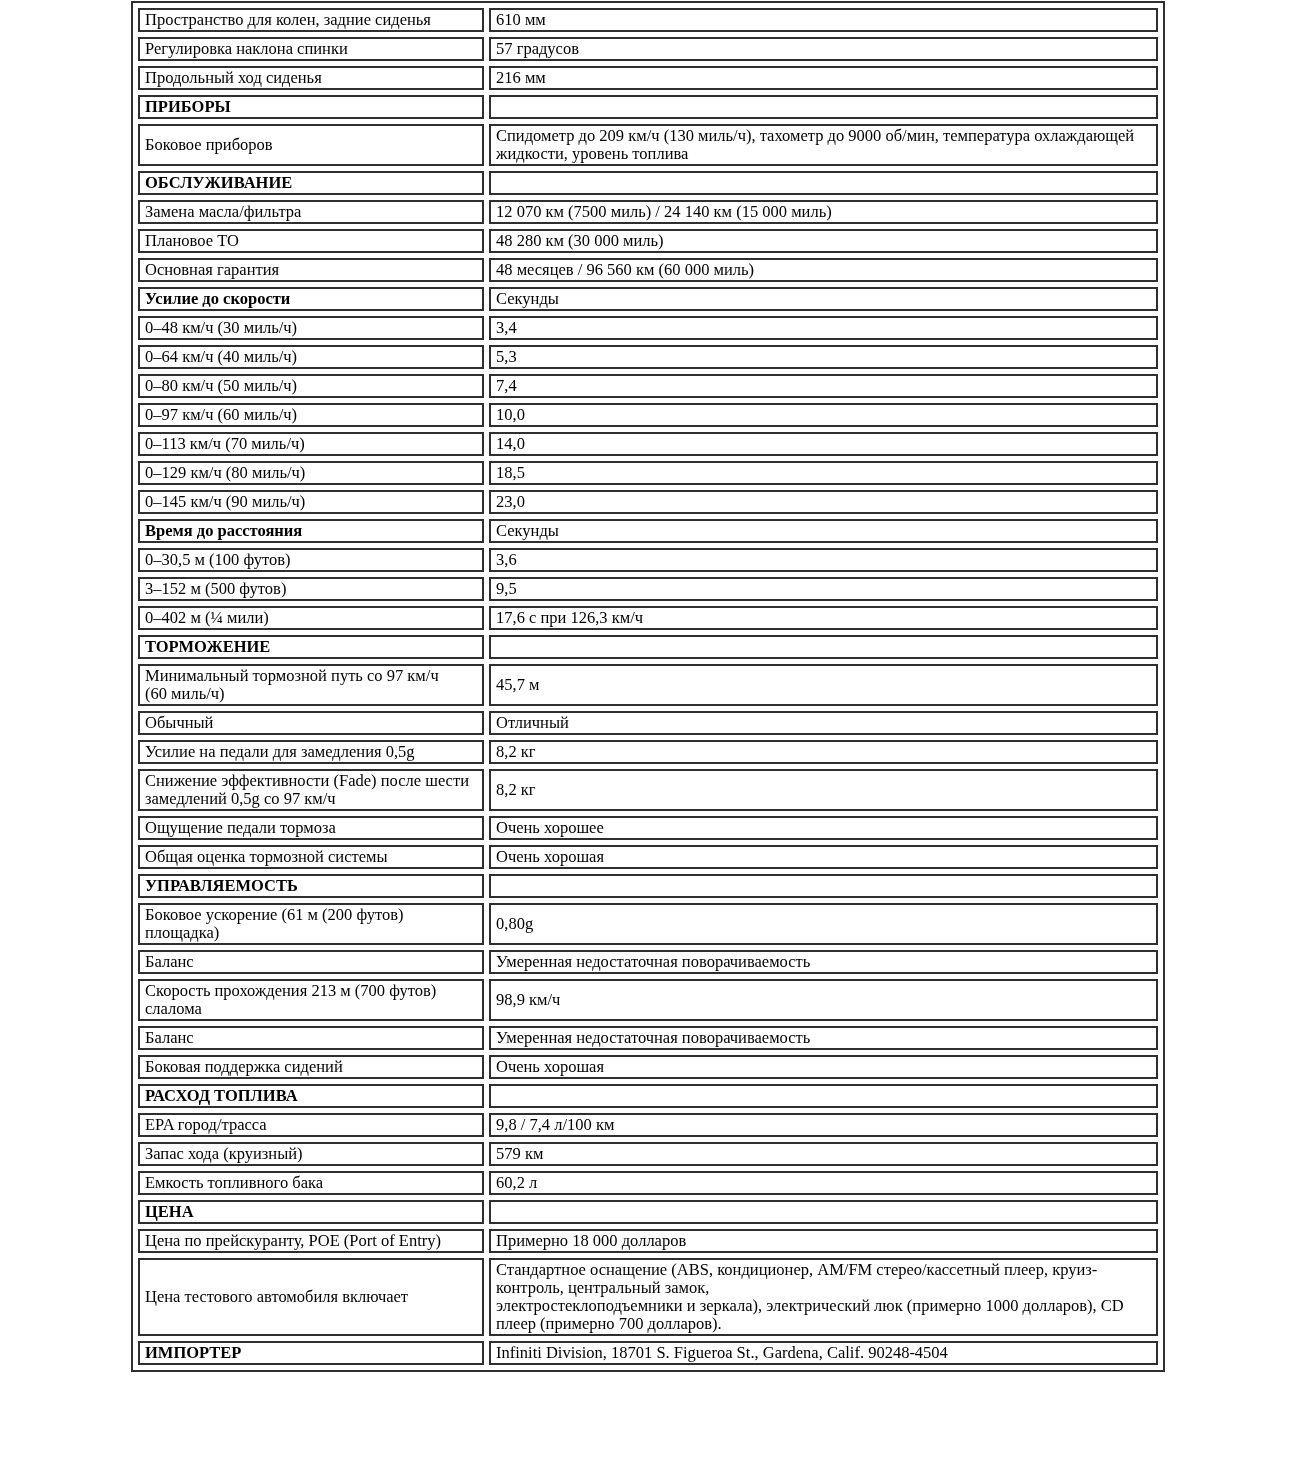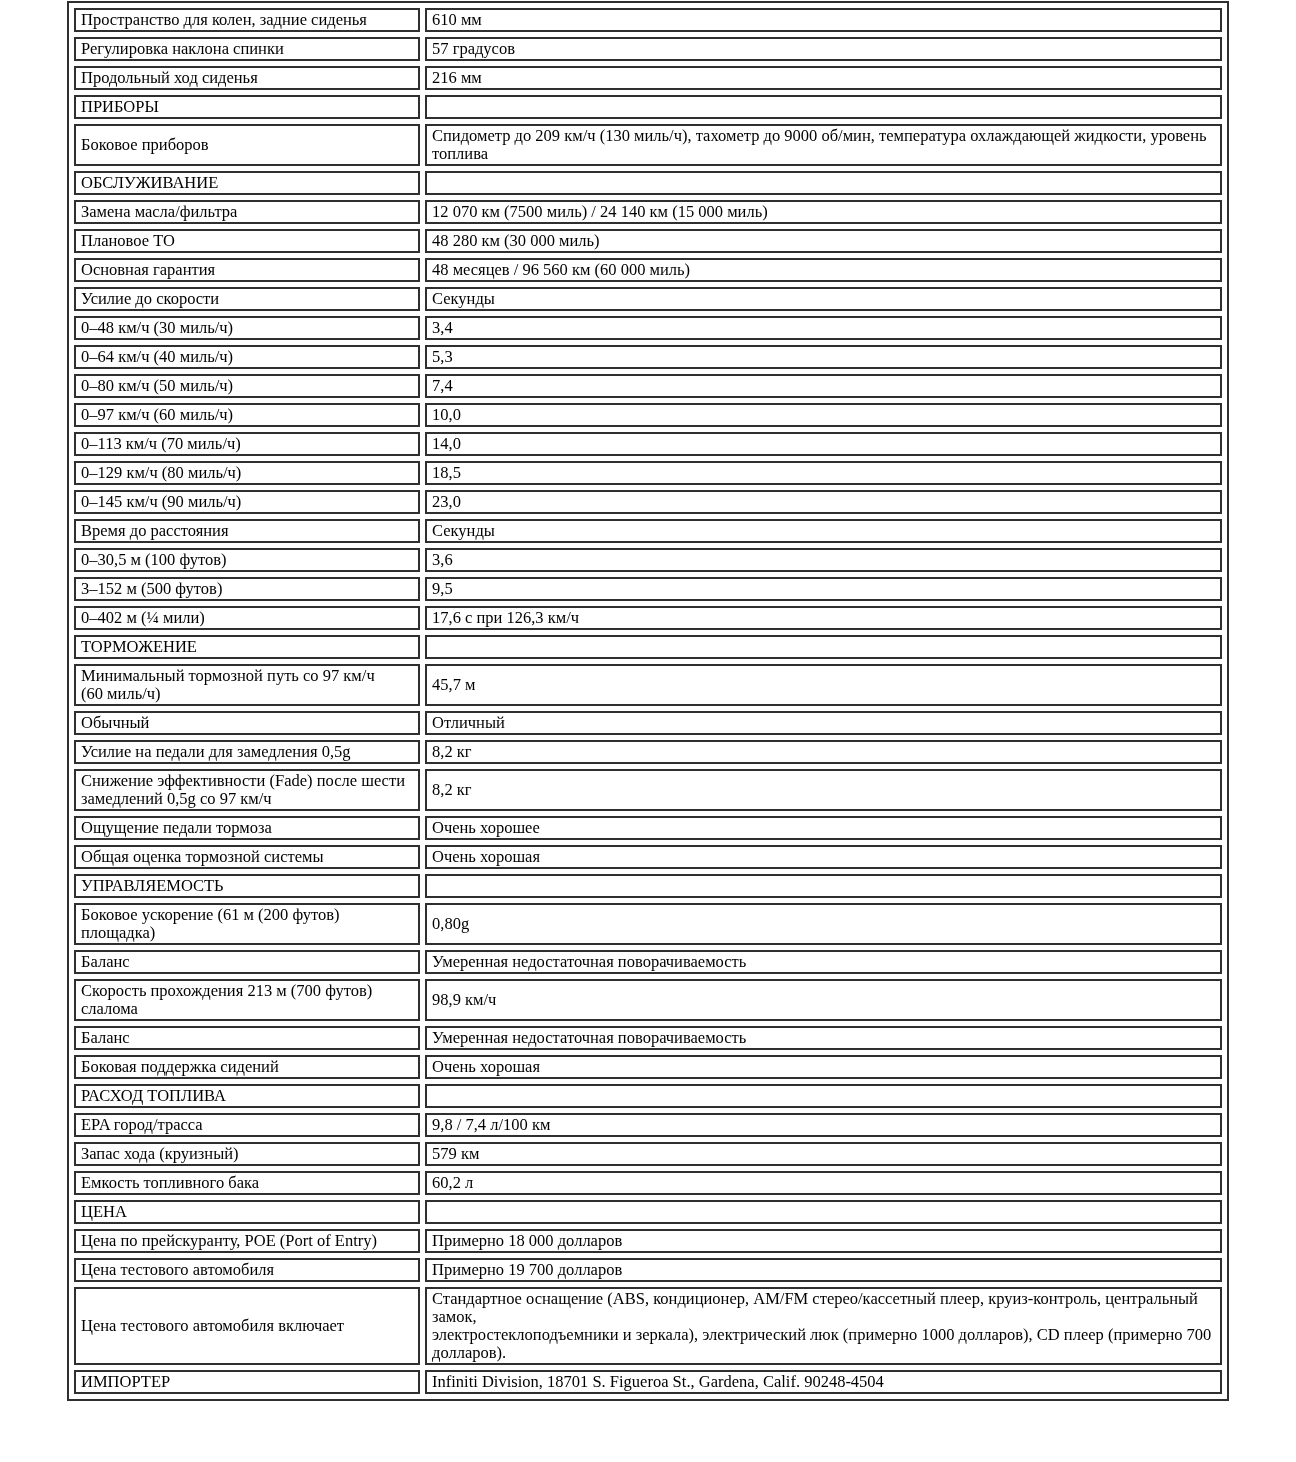--- a/index.html
+++ b/index.html
@@ -16,36 +16,36 @@
     width:1296px;
     font-family:"Liberation Serif","DejaVu Serif",serif;
     font-size:16.5px;
     color:var(--text-color);
     -webkit-font-smoothing:antialiased;
   }
   table.specs{
     border-collapse:separate;
     border-spacing:5px;
     border:2px solid var(--border-color);
-    width:1162px;
+    width:1034px;
     margin:1px auto 16px auto;
     table-layout:fixed;
   }
   col.c-label{width:346px;}
   col.c-value{width:auto;}
   td{
     border:2px solid var(--border-color);
     padding:1px 5px;
     line-height:18px;
     vertical-align:middle;
     white-space:pre-line;
     overflow:hidden;
     background:var(--bg-color);
   }
-  td.bold{font-weight:normal;}
+  td.bold{font-weight:bold;}
 </style>
 </head>
 <body>
 
 <table class="specs">
   <colgroup>
     <col class="c-label">
     <col class="c-value">
   </colgroup>
   <tbody>
@@ -207,24 +207,20 @@
       </tr>
       <tr>
         <td class="label bold">ЦЕНА</td>
         <td class="value"></td>
       </tr>
       <tr>
         <td class="label">Цена по прейскуранту, POE (Port of Entry)</td>
         <td class="value">Примерно 18 000 долларов</td>
       </tr>
       <tr>
-        <td class="label">Цена тестового автомобиля</td>
-        <td class="value">Примерно 19 700 долларов</td>
-      </tr>
-      <tr>
         <td class="label">Цена тестового автомобиля включает</td>
         <td class="value">Стандартное оснащение (ABS, кондиционер, AM/FM стерео/кассетный плеер, круиз-контроль, центральный замок,
 электростеклоподъемники и зеркала), электрический люк (примерно 1000 долларов), CD плеер (примерно 700 долларов).</td>
       </tr>
       <tr>
         <td class="label bold">ИМПОРТЕР</td>
         <td class="value">Infiniti Division, 18701 S. Figueroa St., Gardena, Calif. 90248-4504</td>
       </tr>
     </tbody>
 </table>

